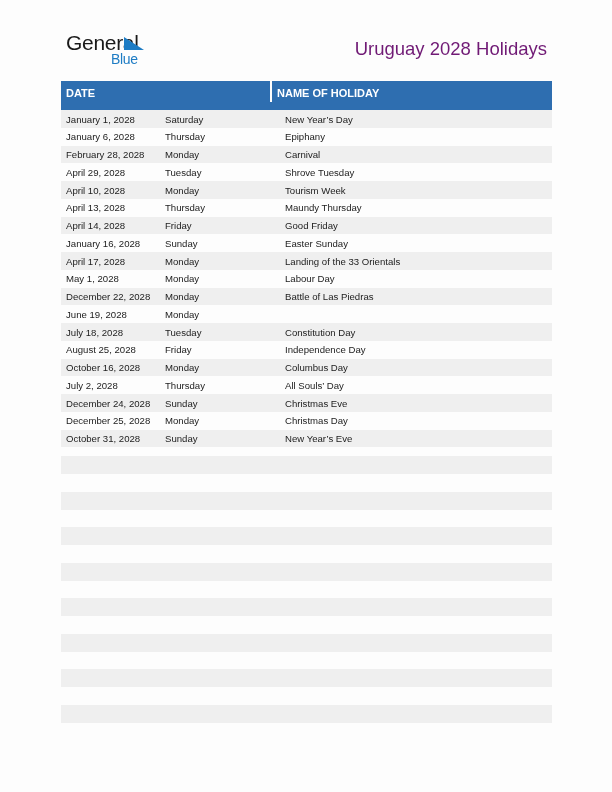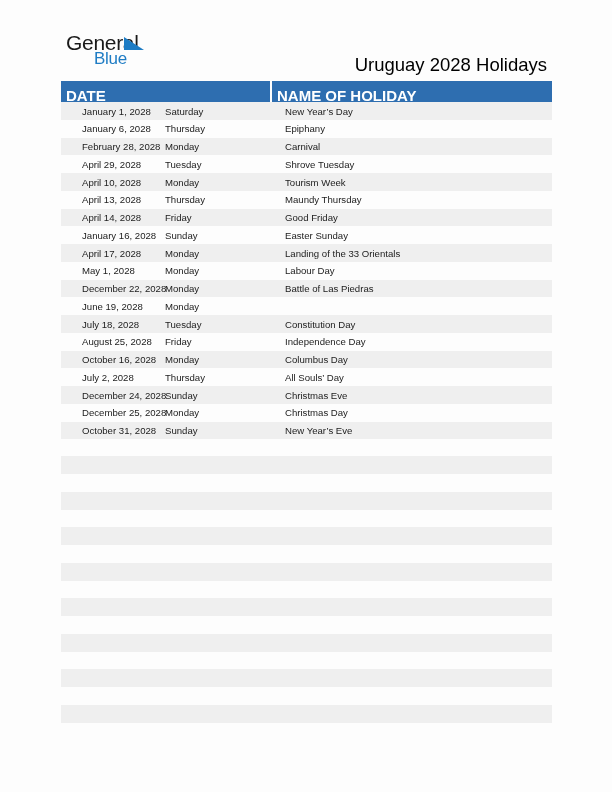--- a/index.html
+++ b/index.html
@@ -4,33 +4,33 @@
 <style>
   html, body { margin: 0; padding: 0; }
   body {
     width: 612px; height: 792px; background: #fdfdfd;
     position: relative; overflow: hidden;
     font-family: "Liberation Sans", "DejaVu Sans", sans-serif;
     color: #222;
   }
   .logo { position: absolute; left: 66px; top: 33px; width: 90px; height: 36px; }
   .logo .general { position: absolute; left: 0; top: 0; font-size: 21px; color: #1a1a1a; letter-spacing: -0.3px; line-height: 20px; }
-  .logo .blue { position: absolute; left: 28px; top: 16px; font-size: 17px; color: #1e7cc4; letter-spacing: -0.3px; line-height: 20px; }
+  .logo .blue { position: absolute; left: 45px; top: 16px; font-size: 14px; color: #1e7cc4; letter-spacing: -0.3px; line-height: 20px; }
   .logo .tri { position: absolute; left: 58px; top: 4px; width: 0; height: 0;
     border-left: 0 solid transparent; border-bottom: 13px solid #1e7cc4; border-right: 20px solid transparent; }
-  .title { position: absolute; right: 65px; top: 54px; font-size: 18.5px; color: #000000; }
+  .title { position: absolute; right: 65px; top: 38px; font-size: 18.5px; color: #701a75; }
   .table { position: absolute; left: 61px; top: 81px; width: 491px; }
-  .thead { height: 21px; background: #2e6eb0; position: relative; color: #fff; font-weight: bold; font-size: 15px; }
+  .thead { height: 29px; background: #2e6eb0; position: relative; color: #fff; font-weight: bold; font-size: 11px; }
   .thead .h1 { position: absolute; left: 5px; top: 6px; }
   .thead .h2 { position: absolute; left: 216px; top: 6px; }
   .thead .sep { position: absolute; left: 209px; top: 0; width: 2px; height: 21px; background: #fdfdfd; }
   .row { height: 17.75px; position: relative; font-size: 9.6px; }
   .row.odd { background: #efefef; }
   .row span { position: absolute; top: 3.5px; white-space: nowrap; }
-  .row .c1 { left: 21px; }
+  .row .c1 { left: 5px; }
   .row .c2 { left: 104px; }
   .row .c3 { left: 224px; }
   .blank { position: absolute; left: 61px; width: 491px; height: 18px; background: #efefef; }
 </style>
 </head>
 <body>
 
 <div class="logo">
   <span class="general">General</span>
   <span class="tri"></span>

